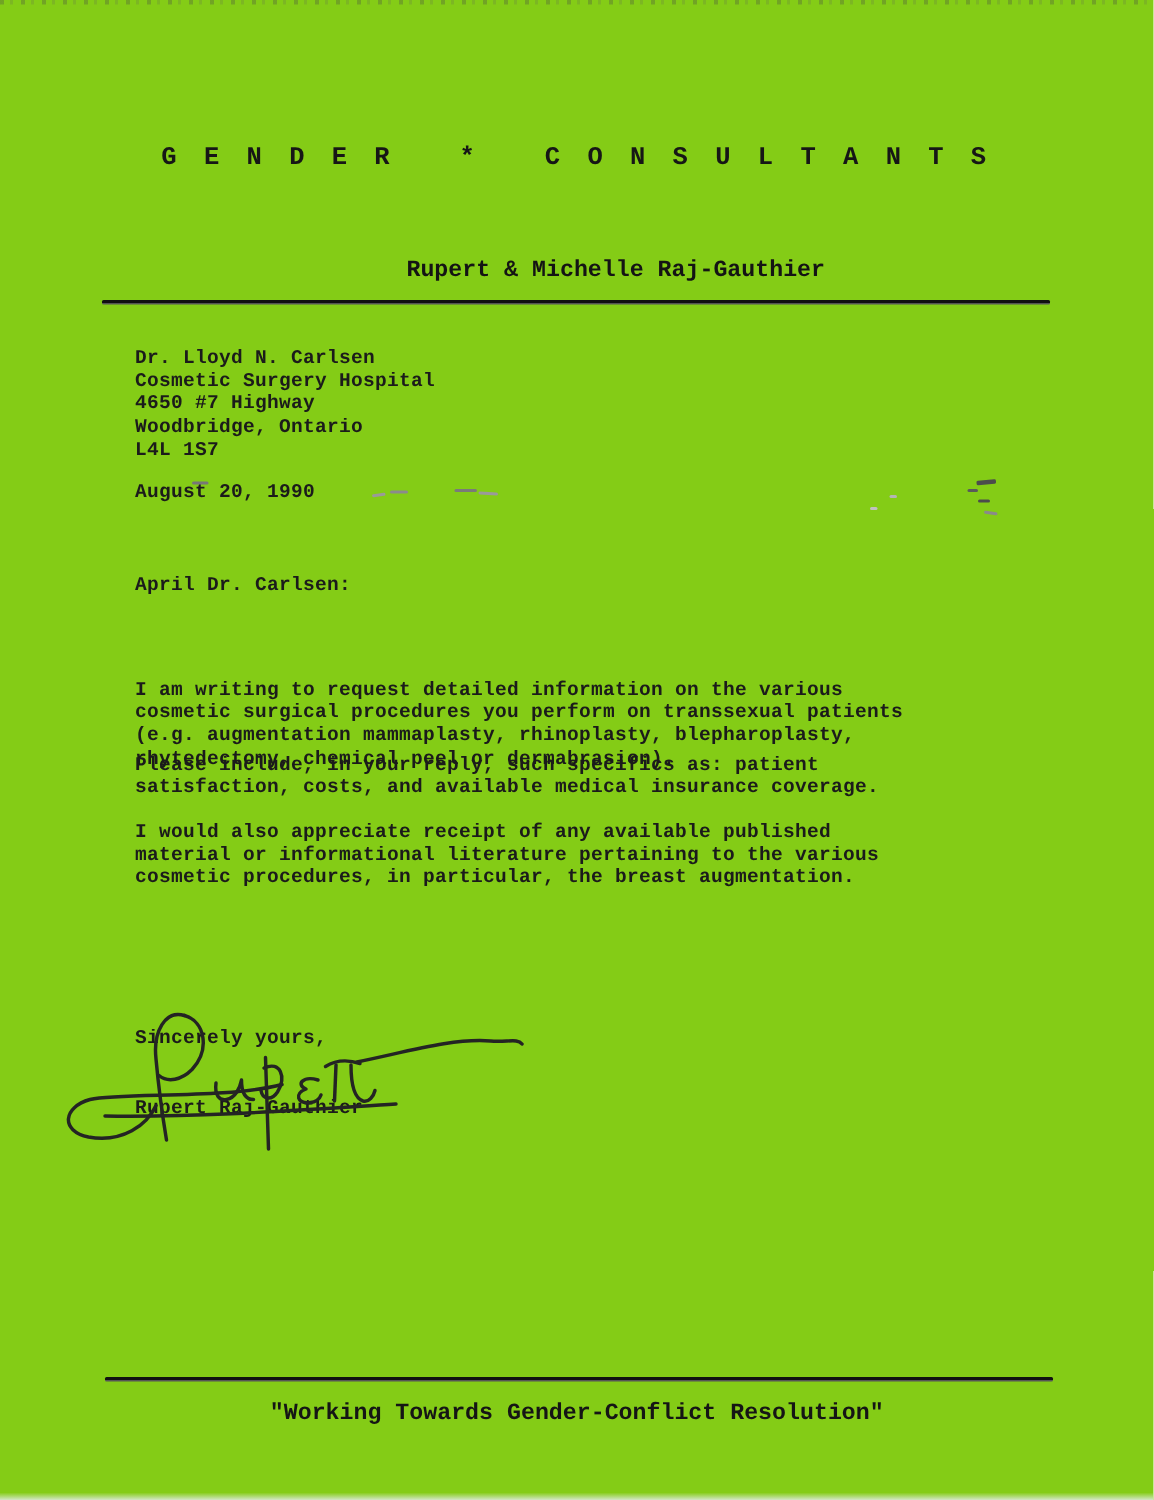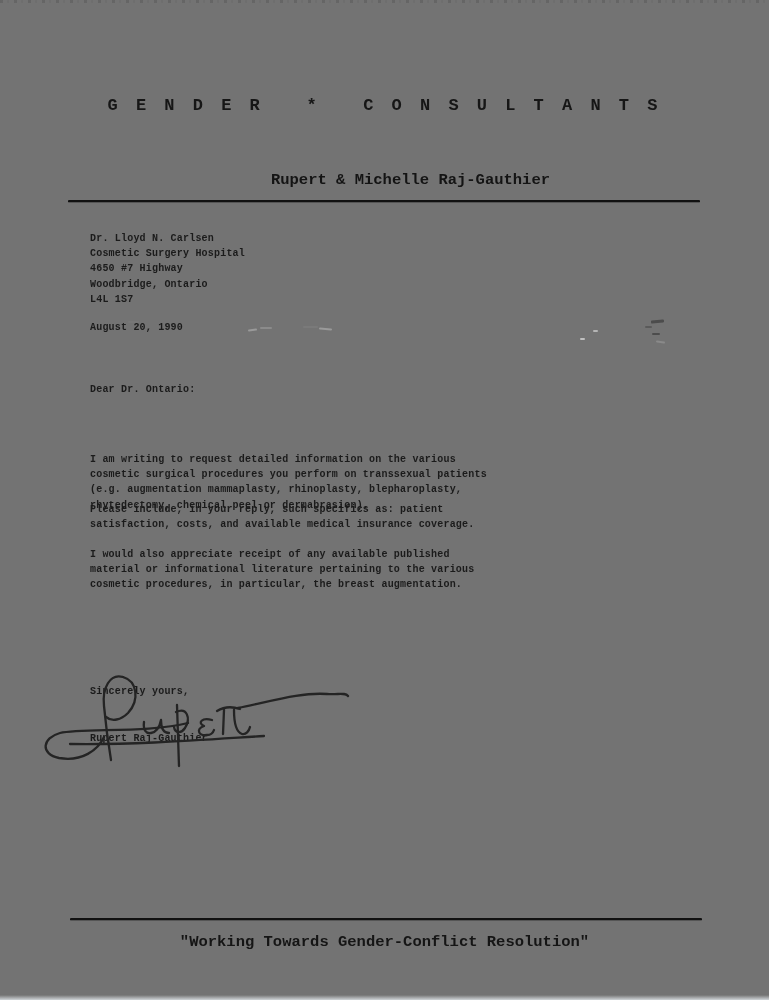--- a/index.html
+++ b/index.html
@@ -3,21 +3,21 @@
 <meta charset="utf-8">
 <style>
   * { margin: 0; padding: 0; box-sizing: border-box; }
   html, body { background: #ffffff; }
   body { font-family: "Liberation Mono", "DejaVu Sans Mono", monospace; }
   .page {
     position: relative;
     width: 769px;
     height: 1000px;
     margin: 0 auto;
-    background: #737373;
+    background: #84cc16;
     overflow: hidden;
     color: #1b1b1b;
   }
   
   .scan-edge-top {
     position: absolute; left: 0; top: 0; width: 100%; height: 3px;
     background: repeating-linear-gradient(90deg,
       rgba(70,70,70,.55) 0 3px, rgba(255,255,255,0) 3px 7px,
       rgba(90,90,90,.35) 7px 9px, rgba(255,255,255,0) 9px 14px);
     opacity: .55;
@@ -44,21 +44,21 @@
   }
   .rule {
     position: absolute; left: 68px; width: 632px; height: 3px;
     background: linear-gradient(180deg, #111 0 2px, #555 2px 3px);
     border-radius: 1px;
   }
   .rule-top { top: 200px; }
   .rule-bottom { top: 918px; left: 70px; }
   .block {
     position: absolute; left: 90px;
-    font-size: 10px; font-weight: bold; line-height: 15.2px;
+    font-size: 13px; font-weight: bold; line-height: 15.2px;
     white-space: pre; color: #1b1b1b;
     letter-spacing: 0.2px;
   }
   .recipient { top: 231px; }
   .date-line { top: 320px; }
   .salutation { top: 382px; }
   .para-1 { top: 452px; }
   .para-2 { top: 502px; }
   .para-3 { top: 547px; }
   .para-4 { top: 608px; }
@@ -114,21 +114,21 @@
   <div class="smudge sm-b"></div>
   <div class="smudge sm-c"></div>
   <div class="smudge sm-d"></div>
   <div class="smudge sm-f"></div>
   <div class="smudge sm-g"></div>
   <div class="smudge sc-a"></div>
   <div class="smudge sc-b"></div>
   <div class="smudge sc-c"></div>
   <div class="smudge sc-d"></div>
 
-  <div class="block salutation">Dear Dr. Ontario:</div>
+  <div class="block salutation">April Dr. Carlsen:</div>
 
   <div class="block para-1">I am writing to request detailed information on the various
 cosmetic surgical procedures you perform on transsexual patients
 (e.g. augmentation mammaplasty, rhinoplasty, blepharoplasty,
 rhytedectomy, chemical peel or dermabrasion).</div>
   <div class="block para-2">Please include, in your reply, such specifics as: patient
 satisfaction, costs, and available medical insurance coverage.</div>
   <div class="block para-3">I would also appreciate receipt of any available published
 material or informational literature pertaining to the various
 cosmetic procedures, in particular, the breast augmentation.</div>

